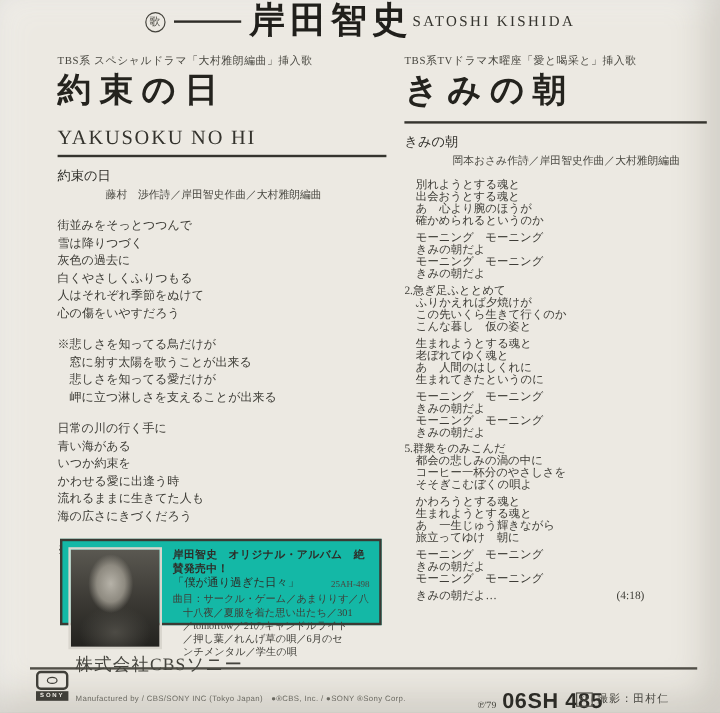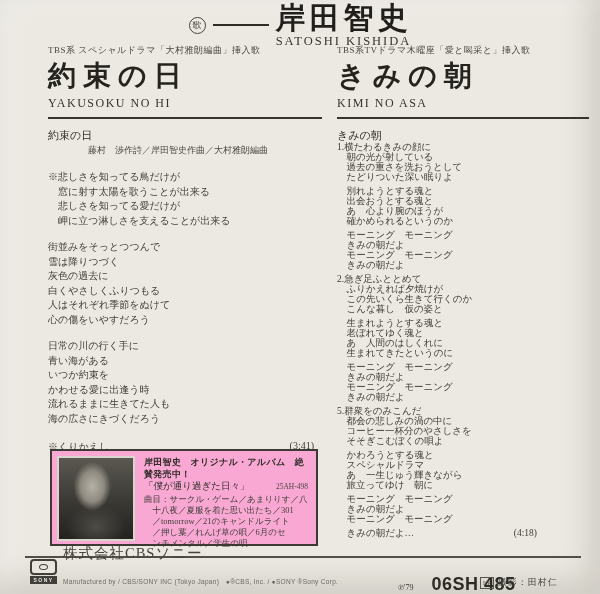--- a/index.html
+++ b/index.html
@@ -11,46 +11,46 @@
     color:#3c3b35;
   }
   
   .header{position:absolute;top:2px;left:0;right:0;text-align:center;}
   .artist-line{display:inline-flex;align-items:center;gap:7px;}
   .circle-mark{
     width:15px;height:15px;border:1px solid #45443d;border-radius:50%;
     font-size:9px;line-height:15px;text-align:center;color:#45443d;flex:0 0 auto;
   }
   .dash-line{width:56px;height:2px;background:#2d2c27;flex:0 0 auto;}
-  .artist-stack{display:flex;flex-direction:column;align-items:center;}
+  .artist-stack{display:flex;align-items:center;}
   .artist{font-size:30px;font-weight:600;letter-spacing:4px;color:#201f1b;line-height:32px;}
   .artist-romaji{font-size:12.5px;letter-spacing:2px;color:#34332d;line-height:14px;}
   
   .col{position:absolute;top:44px;}
   .col-left{left:48px;width:274px;}
   .col-right{left:337px;width:252px;}
   .drama-note{font-size:9px;letter-spacing:.5px;color:#4a4942;line-height:12px;}
   .song-title{font-size:28px;font-weight:600;letter-spacing:7px;color:#24231e;line-height:36px;margin-top:2px;}
-  .song-romaji{font-size:12px;letter-spacing:1.5px;color:#34332d;line-height:14px;margin-top:2px;}
+  .song-romaji{font-size:17px;letter-spacing:1.5px;color:#34332d;line-height:14px;margin-top:14px;}
   .head-rule{height:2px;background:#35342e;margin-top:7px;}
   .lyrics{margin-top:9px;}
   .lyrics-title{font-size:11px;color:#2e2d28;line-height:14px;}
   .credits{font-size:9px;color:#4a4942;line-height:12px;margin-top:2px;margin-bottom:14px;padding-left:40px;}
   .stanza{white-space:pre-line;}
   .col-left .stanza{font-size:10px;line-height:14.5px;margin-bottom:12px;color:#3e3d37;}
   .col-right .credits{margin-bottom:10px;}
   .col-right .stanza{font-size:9.5px;line-height:10px;margin-bottom:4px;color:#3e3d37;}
   .repeat-row{display:flex;font-size:10px;color:#3e3d37;margin-top:14px;}
   .repeat-row .duration{margin-left:auto;padding-right:8px;}
   .final-row{display:flex;font-size:9.5px;line-height:10px;color:#3e3d37;}
   .final-row .duration{margin-left:auto;padding-right:52px;}
   
   .album-ad{
-    position:absolute;left:50px;top:449px;width:268px;height:97px;
-    border:2px solid #3b3a33;box-sizing:border-box;display:flex;background:#f9a8d4;
+    position:absolute;left:50px;top:449px;width:268px;height:72px;
+    border:2px solid #3b3a33;box-sizing:border-box;display:flex;background:#14b8a6;
   }
   .ad-photo{
     flex:0 0 auto;width:74px;height:81px;margin:5px;border:2px solid #d9d6ce;
     background:
       radial-gradient(ellipse 26px 34px at 45% 35%, #b6b2a8 0%, #8e8a80 45%, rgba(0,0,0,0) 72%),
       radial-gradient(ellipse 40px 30px at 50% 85%, #4d4b45 0%, rgba(0,0,0,0) 75%),
       linear-gradient(180deg,#5a5851 0%,#3a3833 55%,#23221f 100%);
   }
   .ad-text{flex:1;padding:5px 4px 0 4px;min-width:0;}
   .ad-headline{font-size:9px;font-weight:600;color:#2e2d28;line-height:12px;letter-spacing:.3px;}
@@ -58,21 +58,21 @@
   .ad-catalog{margin-left:auto;font-size:7.5px;color:#4a4942;padding-right:4px;}
   .ad-tracklist{white-space:pre-line;font-size:8.5px;line-height:11px;color:#3e3d37;margin-top:1px;}
   
   .footer-rule{position:absolute;left:25px;top:556px;width:556px;height:1.5px;background:#514f48;}
   .cbs-logo{position:absolute;left:30px;top:559px;width:27px;}
   .cbs-eye{height:16px;border:2px solid #403f39;border-radius:4px;position:relative;background:#e9e6df;box-sizing:border-box;}
   .cbs-pupil{position:absolute;left:7px;right:7px;top:3px;bottom:3px;border:1.5px solid #403f39;border-radius:50%;}
   .sony-bar{margin-top:1px;background:#403f39;color:#eceae3;font-size:5px;font-weight:bold;text-align:center;letter-spacing:1.5px;padding:1px 0;font-family:"Liberation Sans","DejaVu Sans",sans-serif;}
   .company{position:absolute;left:63px;top:544px;font-size:14.5px;letter-spacing:1px;color:#45443e;}
   .manufactured{position:absolute;left:63px;top:578px;font-size:6.5px;letter-spacing:.3px;color:#6b6a62;font-family:"Liberation Sans","DejaVu Sans",sans-serif;}
-  .release-row{position:absolute;left:398px;top:574px;display:flex;align-items:baseline;gap:18px;color:#3b3a34;}
+  .release-row{position:absolute;left:398px;top:574px;display:flex;align-items:baseline;gap:5px;color:#3b3a34;}
   .p-year{font-size:8px;}
   .cat-no{font-size:18px;font-weight:bold;letter-spacing:.5px;color:#2c2b26;font-family:"Liberation Sans","DejaVu Sans",sans-serif;}
   .photo-credit-row{position:absolute;left:480px;top:576px;display:flex;align-items:center;gap:4px;color:#45443e;}
   .credit-box{border:1px solid #55544d;font-size:6px;line-height:8px;padding:1px 2px;color:#55544d;}
   .photo-credit{font-size:9px;letter-spacing:1px;}
 </style>
 </head>
 <body>
 
 <div class="sheet">
@@ -89,54 +89,50 @@
   </div>
 
   <div class="col col-left">
     <div class="drama-note">TBS系 スペシャルドラマ「大村雅朗編曲」挿入歌</div>
     <div class="song-title">約束の日</div>
     <div class="song-romaji">YAKUSOKU NO HI</div>
     <div class="head-rule"></div>
     <div class="lyrics">
       <div class="lyrics-title">約束の日</div>
       <div class="credits">藤村　渉作詩／岸田智史作曲／大村雅朗編曲</div>
-      <div class="stanza">※悲しさを知ってる鳥だけが
-　窓に射す太陽を歌うことが出来る
-　悲しさを知ってる愛だけが
-　岬に立つ淋しさを支えることが出来る</div>
       <div class="stanza">街並みをそっとつつんで
 雪は降りつづく
 灰色の過去に
 白くやさしくふりつもる
 人はそれぞれ季節をぬけて
 心の傷をいやすだろう</div>
+      <div class="stanza">※悲しさを知ってる鳥だけが
+　窓に射す太陽を歌うことが出来る
+　悲しさを知ってる愛だけが
+　岬に立つ淋しさを支えることが出来る</div>
       <div class="stanza">日常の川の行く手に
 青い海がある
 いつか約束を
 かわせる愛に出逢う時
 流れるままに生きてた人も
 海の広さにきづくだろう</div>
       <div class="repeat-row">
         <span>※くりかえし</span>
         <span class="duration">(3:41)</span>
       </div>
     </div>
   </div>
 
   <div class="col col-right">
     <div class="drama-note">TBS系TVドラマ木曜座「愛と喝采と」挿入歌</div>
     <div class="song-title">きみの朝</div>
-    <div class="song-romaji">KIMI NO ASA</div>
     <div class="head-rule"></div>
     <div class="lyrics">
       <div class="lyrics-title">きみの朝</div>
-      <div class="stanza">1.横たわるきみの顔に
-　朝の光が射している
-　過去の重さを洗おうとして
-　たどりついた深い眠りよ</div>
+      <div class="credits">岡本おさみ作詩／岸田智史作曲／大村雅朗編曲</div>
       <div class="stanza">　別れようとする魂と
 　出会おうとする魂と
 　あゝ心より腕のほうが
 　確かめられるというのか</div>
       <div class="stanza">　モーニング　モーニング
 　きみの朝だよ
 　モーニング　モーニング
 　きみの朝だよ</div>
       <div class="stanza">2.急ぎ足ふととめて
 　ふりかえれば夕焼けが
@@ -148,21 +144,21 @@
 　生まれてきたというのに</div>
       <div class="stanza">　モーニング　モーニング
 　きみの朝だよ
 　モーニング　モーニング
 　きみの朝だよ</div>
       <div class="stanza">5.群衆をのみこんだ
 　都会の悲しみの渦の中に
 　コーヒー一杯分のやさしさを
 　そそぎこむぼくの唄よ</div>
       <div class="stanza">　かわろうとする魂と
-　スペシャルドラマ
+　生まれようとする魂と
 　あゝ一生じゅう輝きながら
 　旅立ってゆけ　朝に</div>
       <div class="stanza">　モーニング　モーニング
 　きみの朝だよ
 　モーニング　モーニング</div>
       <div class="final-row">
         <span>　きみの朝だよ…</span>
         <span class="duration">(4:18)</span>
       </div>
     </div>

